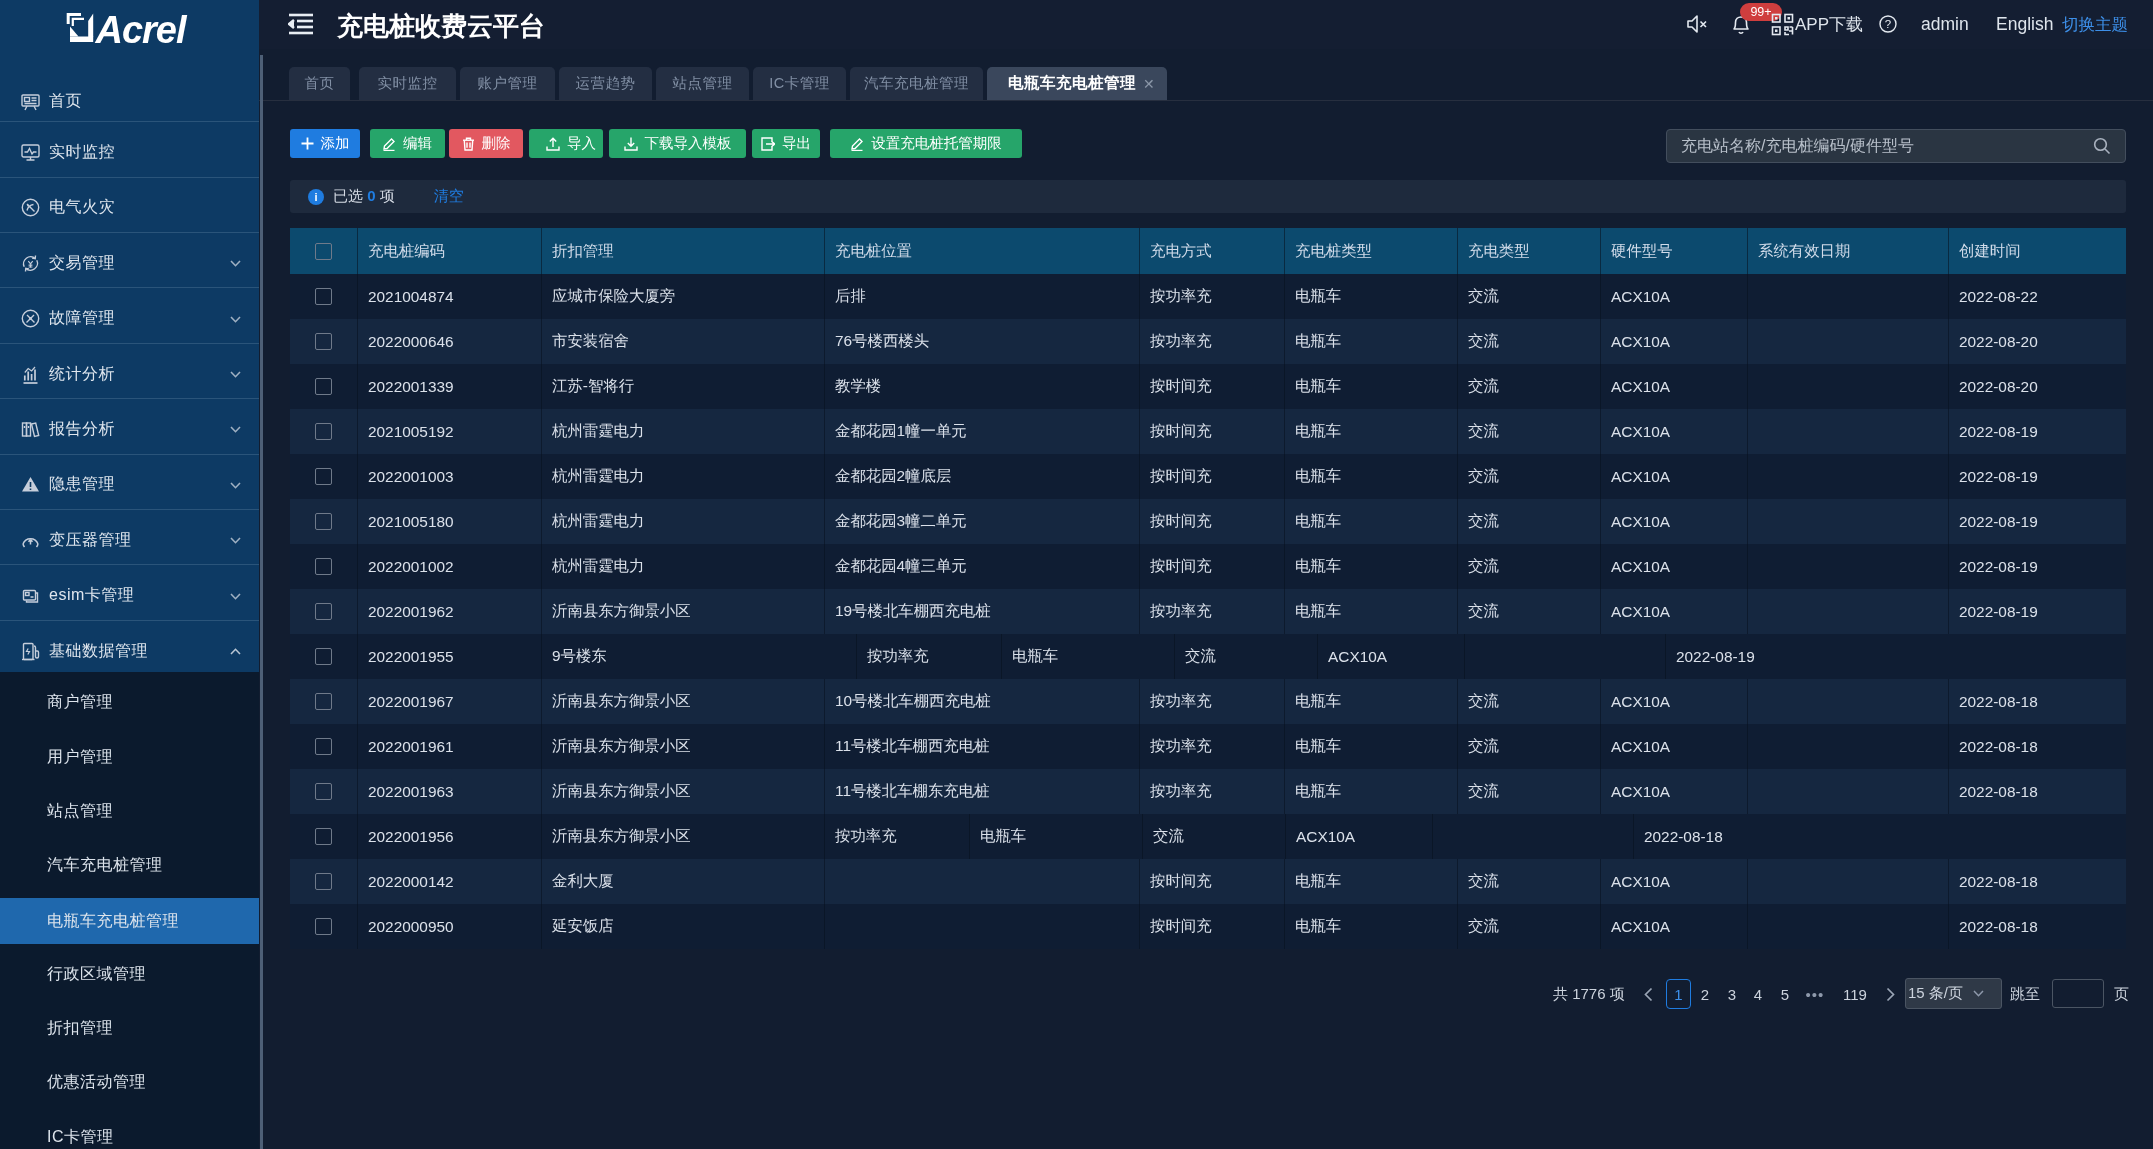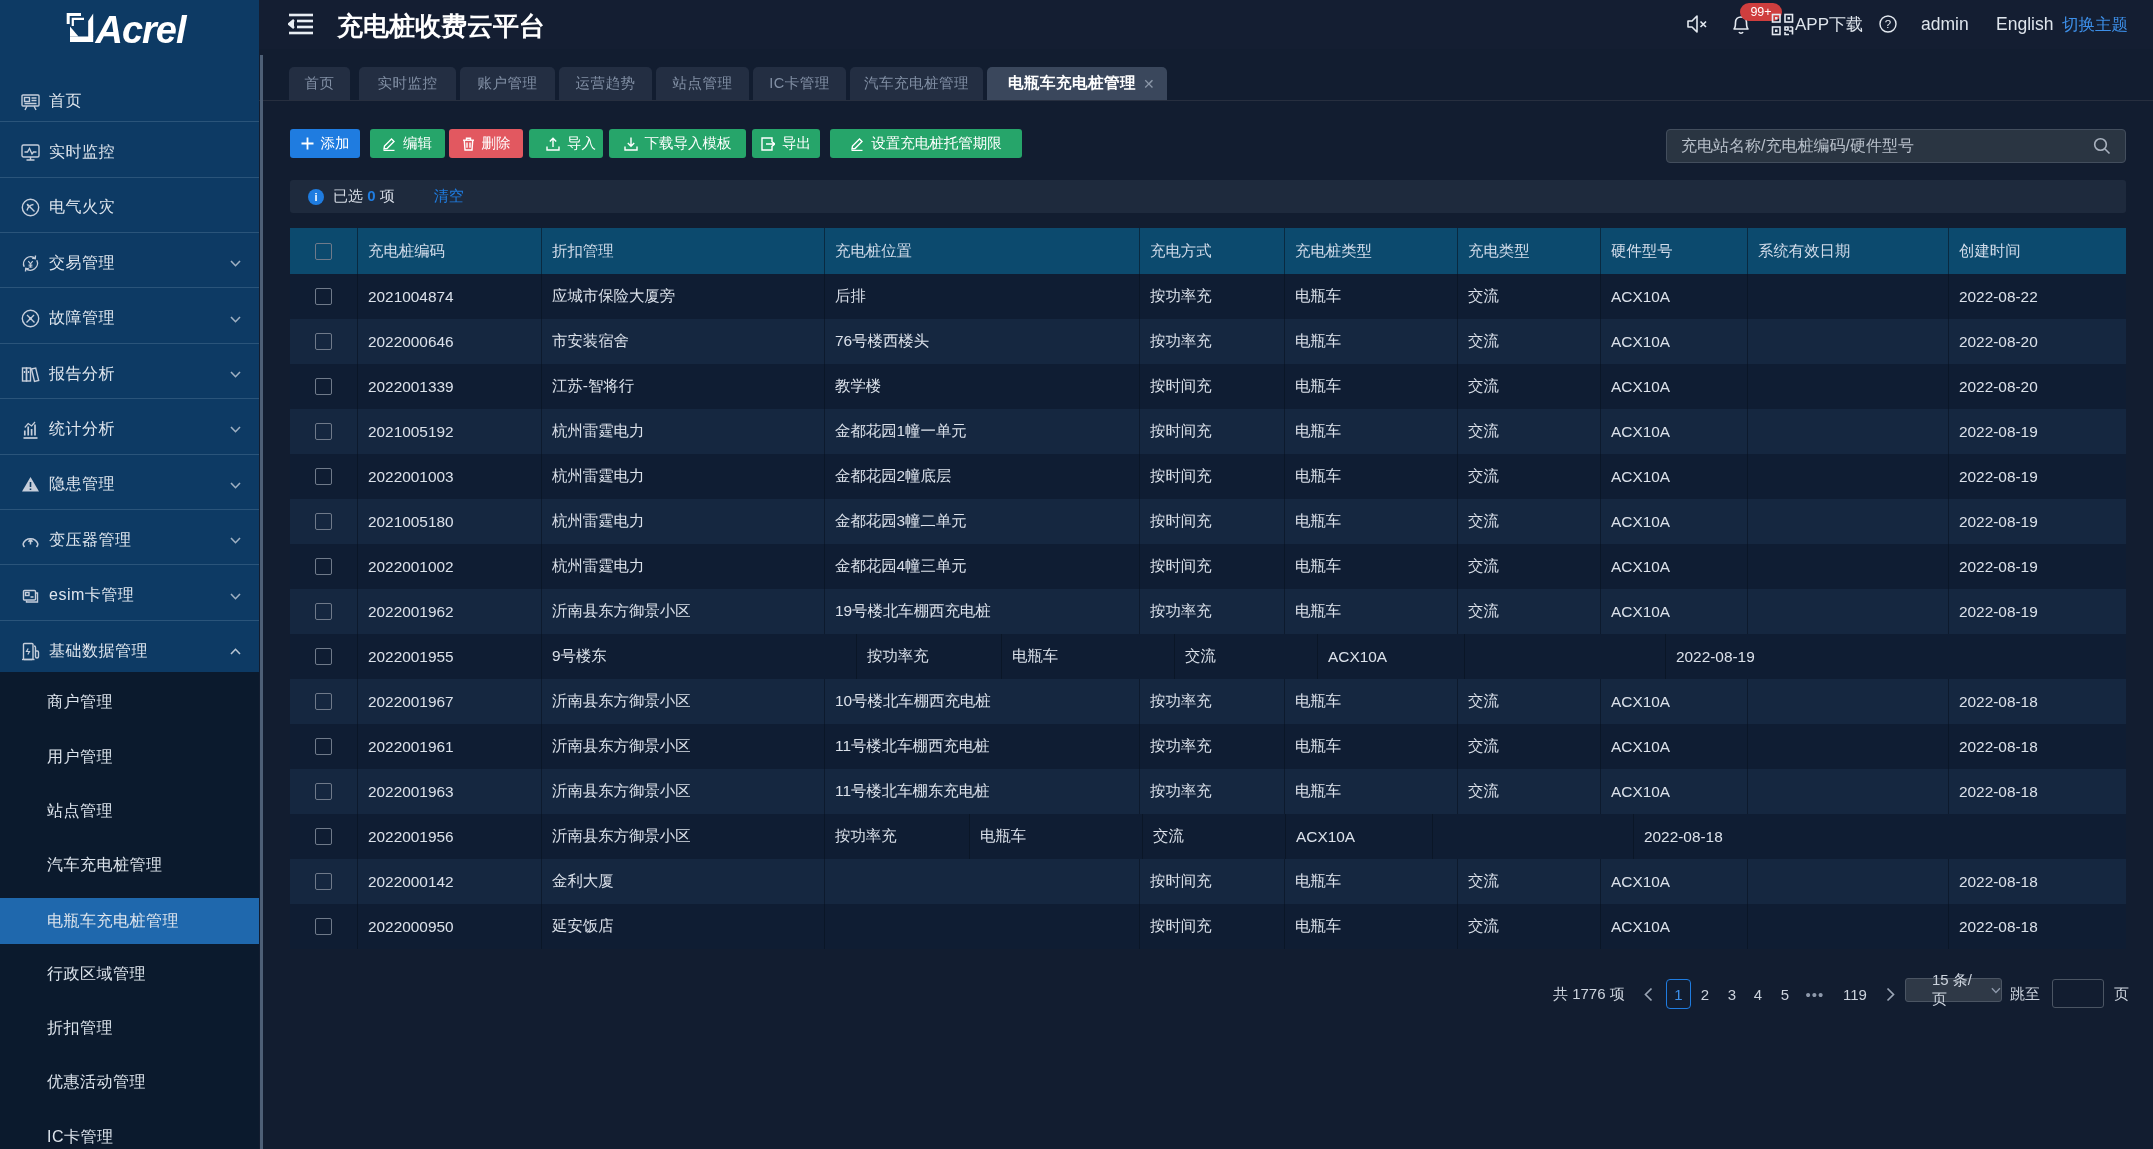--- a/index.html
+++ b/index.html
@@ -128,45 +128,45 @@
         </span>
         <span class="lbl">故障管理</span>
         <span class="sp"></span>
         <span class="chev"><svg width="11" height="7" viewBox="0 0 11 7">
             <path d="M1 1 L5.5 5.7 L10 1" stroke="#9fb0c2" stroke-width="1.6" fill="none"></path>
           </svg></span>
       </li>
     <li class="mi">
         <span class="ic">
           <svg width="19" height="19" viewBox="0 0 19 19">
+            <g fill="none" stroke="#c6cedb" stroke-width="1.7">
+              <path d="M2.5 18 h14"></path>
+              <path d="M3.8 15.5 v-5 M7.2 15.5 v-9 M10.6 15.5 v-6.5 M14 15.5 v-11"></path>
+              <path d="M3.8 7.5 l3.4 -4 l3.4 2.5 l3.4 -4" stroke-width="1.2"></path>
+            </g>
+          </svg>
+        </span>
+        <span class="lbl">统计分析</span>
+        <span class="sp"></span>
+        <span class="chev"><svg width="11" height="7" viewBox="0 0 11 7">
+            <path d="M1 1 L5.5 5.7 L10 1" stroke="#9fb0c2" stroke-width="1.6" fill="none"></path>
+          </svg></span>
+      </li>
+    <li class="mi">
+        <span class="ic">
+          <svg width="19" height="19" viewBox="0 0 19 19">
             <g fill="none" stroke="#c6cedb" stroke-width="1.4">
               <rect x="1.5" y="3" width="4" height="13"></rect>
               <rect x="5.5" y="3" width="4" height="13"></rect>
               <path d="M10.5 4 l4.2 -1 l3 12.5 l-4.2 1 Z"></path>
               <path d="M3.5 6 v2 M7.5 6 v2"></path>
             </g>
           </svg>
         </span>
         <span class="lbl">报告分析</span>
-        <span class="sp"></span>
-        <span class="chev"><svg width="11" height="7" viewBox="0 0 11 7">
-            <path d="M1 1 L5.5 5.7 L10 1" stroke="#9fb0c2" stroke-width="1.6" fill="none"></path>
-          </svg></span>
-      </li>
-    <li class="mi">
-        <span class="ic">
-          <svg width="19" height="19" viewBox="0 0 19 19">
-            <g fill="none" stroke="#c6cedb" stroke-width="1.7">
-              <path d="M2.5 18 h14"></path>
-              <path d="M3.8 15.5 v-5 M7.2 15.5 v-9 M10.6 15.5 v-6.5 M14 15.5 v-11"></path>
-              <path d="M3.8 7.5 l3.4 -4 l3.4 2.5 l3.4 -4" stroke-width="1.2"></path>
-            </g>
-          </svg>
-        </span>
-        <span class="lbl">统计分析</span>
         <span class="sp"></span>
         <span class="chev"><svg width="11" height="7" viewBox="0 0 11 7">
             <path d="M1 1 L5.5 5.7 L10 1" stroke="#9fb0c2" stroke-width="1.6" fill="none"></path>
           </svg></span>
       </li>
     <li class="mi">
         <span class="ic">
           <svg width="19" height="19" viewBox="0 0 19 19">
             <path d="M9.5 2 L18 16.5 H1 Z" fill="#c6cedb"></path>
             <path d="M9.5 7 v5 M9.5 13.5 v1.5" stroke="#0e3a61" stroke-width="1.6"></path>
@@ -597,20 +597,20 @@
 <div class="pg" style="left:1435px;width:14px;">3</div>
 <div class="pg" style="left:1461px;width:14px;">4</div>
 <div class="pg" style="left:1488px;width:14px;">5</div>
 <div class="pg" style="left:1513px;width:24px;color:#8e99ab;letter-spacing:1px;">•••</div>
 <div class="pg" style="left:1552px;width:26px;">119</div>
 <div class="pg" style="left:1596px;">
         <svg width="9" height="15" viewBox="0 0 9 15">
           <path d="M1.5 1.5 L7.5 7.5 L1.5 13.5" fill="none" stroke="#9aa5b5" stroke-width="1.7"></path>
         </svg>
       </div>
-<div class="pg" style="left:1615px;width:97px;height:24px;background:#2f3947;border:1px solid #4b5563;border-radius:3px;justify-content:flex-start;padding-left:26px;top:0px;">15 条/页<svg style="margin-left:10px;" width="11" height="7" viewBox="0 0 11 7">
+<div class="pg" style="left:1615px;width:97px;height:31px;background:#2f3947;border:1px solid #4b5563;border-radius:3px;justify-content:flex-start;padding-left:2px;top:0px;">15 条/页<svg style="margin-left:10px;" width="11" height="7" viewBox="0 0 11 7">
           <path d="M1 1 L5.5 5.7 L10 1" stroke="#8e99ab" stroke-width="1.5" fill="none"></path>
         </svg></div>
 <div class="pg" style="left:1720px;">跳至</div>
 <div class="pg" style="left:1762px;width:52px;height:29px;border:1px solid #4b5563;border-radius:3px;top:1px;"></div>
 <div class="pg" style="left:1824px;">页</div>
 </div>
 </div>
 
 </body></html>

